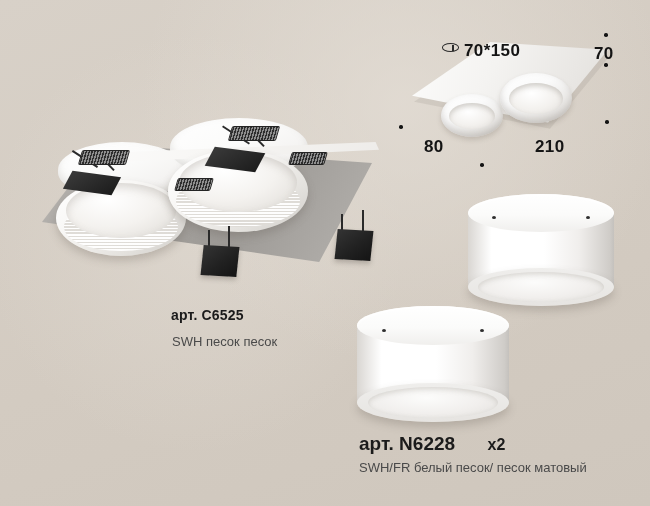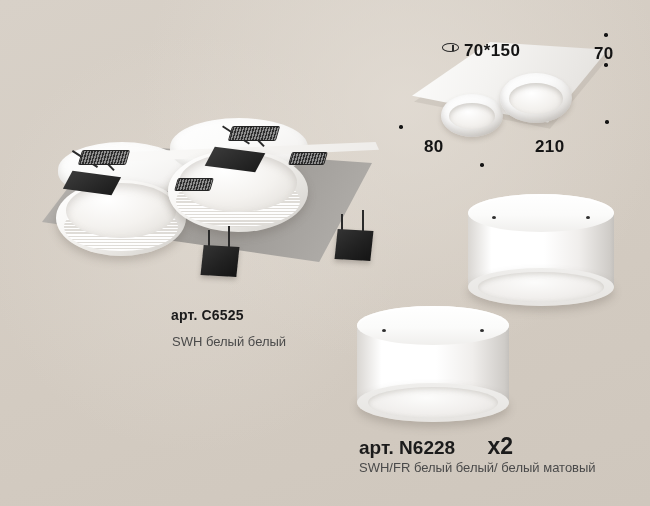--- a/index.html
+++ b/index.html
@@ -38,21 +38,21 @@
     position: absolute;
     color: #4a4a4a;
     white-space: nowrap;
   }
 
   #label-c6525-art  { left: 171px; top: 307px; font-size: 14px; }
   #label-c6525-desc { left: 172px; top: 334px; font-size: 13px; }
 
   #label-n6228-wrap { position: absolute; left: 359px; top: 433px; }
   #label-n6228-art  { position: relative; font-size: 19px; font-weight: bold; color:#1b1b1b; display:inline-block;}
-  #label-n6228-qty  { position: relative; font-size: 23px; font-weight: bold; color:#1b1b1b; display:inline-block; margin-left: 28px;}
+  #label-n6228-qty  { position: relative; font-size: 16px; font-weight: bold; color:#1b1b1b; display:inline-block; margin-left: 28px;}
   #label-n6228-desc { left: 359px; top: 460px; font-size: 13px; }
 
   
   #dim-diagram {
     position: absolute;
     left: 390px;
     top: 24px;
     width: 260px;
     height: 150px;
   }
@@ -367,21 +367,21 @@
     <div class="driver-wire" id="wire-l1"></div>
     <div class="driver-wire" id="wire-l2"></div>
     <div class="driver-wire" id="wire-r1"></div>
     <div class="driver-wire" id="wire-r2"></div>
 
     <div class="driver-box" id="driver-left"></div>
     <div class="driver-box" id="driver-right"></div>
   </div>
 
   <div class="lbl-art" id="label-c6525-art">арт. C6525</div>
-  <div class="lbl-sub" id="label-c6525-desc">SWH белый белый</div>
+  <div class="lbl-sub" id="label-c6525-desc">SWH песок песок</div>
 
   <div id="dim-diagram">
 
     <div id="dim-render">
       <div class="plate-shadow"></div>
       <div class="plate"></div>
       <div class="mini-lamp" id="mini-lamp-1">
         <div class="ring-body"></div>
         <div class="ring-inner"></div>
       </div>
@@ -422,15 +422,15 @@
     <div class="bz-top"></div>
     <div class="bz-aperture"></div>
     <div class="bz-screw s1"></div>
     <div class="bz-screw s2"></div>
   </div>
 
   <div id="label-n6228-wrap">
     <span id="label-n6228-art">арт. N6228</span>
     <span id="label-n6228-qty">x2</span>
   </div>
-  <div class="lbl-sub" id="label-n6228-desc">SWH/FR белый белый/ белый матовый</div>
+  <div class="lbl-sub" id="label-n6228-desc">SWH/FR белый песок/ песок матовый</div>
 
 </div>
 
 </body></html>

